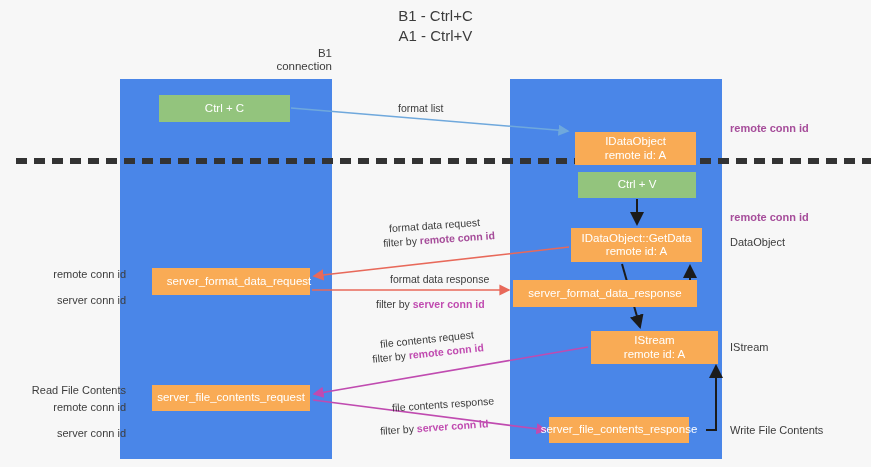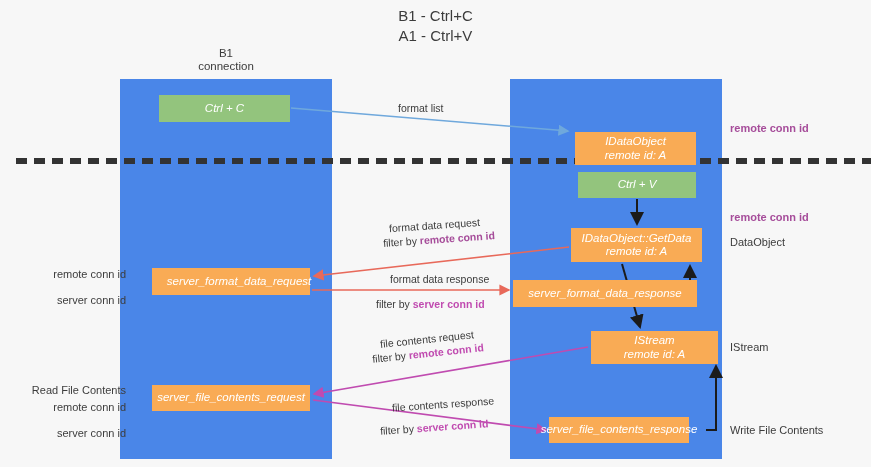--- a/index.html
+++ b/index.html
@@ -30,21 +30,21 @@
     left: 0; top: 6px;
     width: 871px;
     text-align: center;
     font-size: 15px;
     color: #3c3c3c;
     line-height: 20px;
     white-space: pre-line;
   }
   .lane-header {
     position: absolute;
-    text-align: center;
+    text-align: right;
     font-size: 11.5px;
     color: #3c3c3c;
     line-height: 13px;
     white-space: pre-line;
   }
   #header-b1 { left: 120px; top: 47px; width: 212px; }
   #header-a1 { left: 510px; top: 47px; width: 212px; }
 
   
   .node {
@@ -53,21 +53,20 @@
     display: flex;
     flex-direction: column;
     align-items: center;
     justify-content: center;
     color: #ffffff;
     font-size: 11.5px;
     line-height: 13.5px;
     text-align: center;
     white-space: pre-line;
     padding: 2px 4px;
-    font-style: italic;
   }
   .node.green  { background: #93c47d; }
   .node.orange { background: #f9ab55; }
 
   #node-ctrlc   { left: 159px; top: 95px;  width: 131px; height: 27px; }
   #node-dataobj { left: 575px; top: 132px; width: 121px; height: 33px; }
   #node-ctrlv   { left: 578px; top: 172px; width: 118px; height: 26px; }
   #node-getdata { left: 571px; top: 228px; width: 131px; height: 34px; }
   #node-sfdreq  { left: 152px; top: 268px; width: 158px; height: 27px; padding-left: 20px; }
   #node-sfdresp { left: 513px; top: 280px; width: 184px; height: 27px; }

